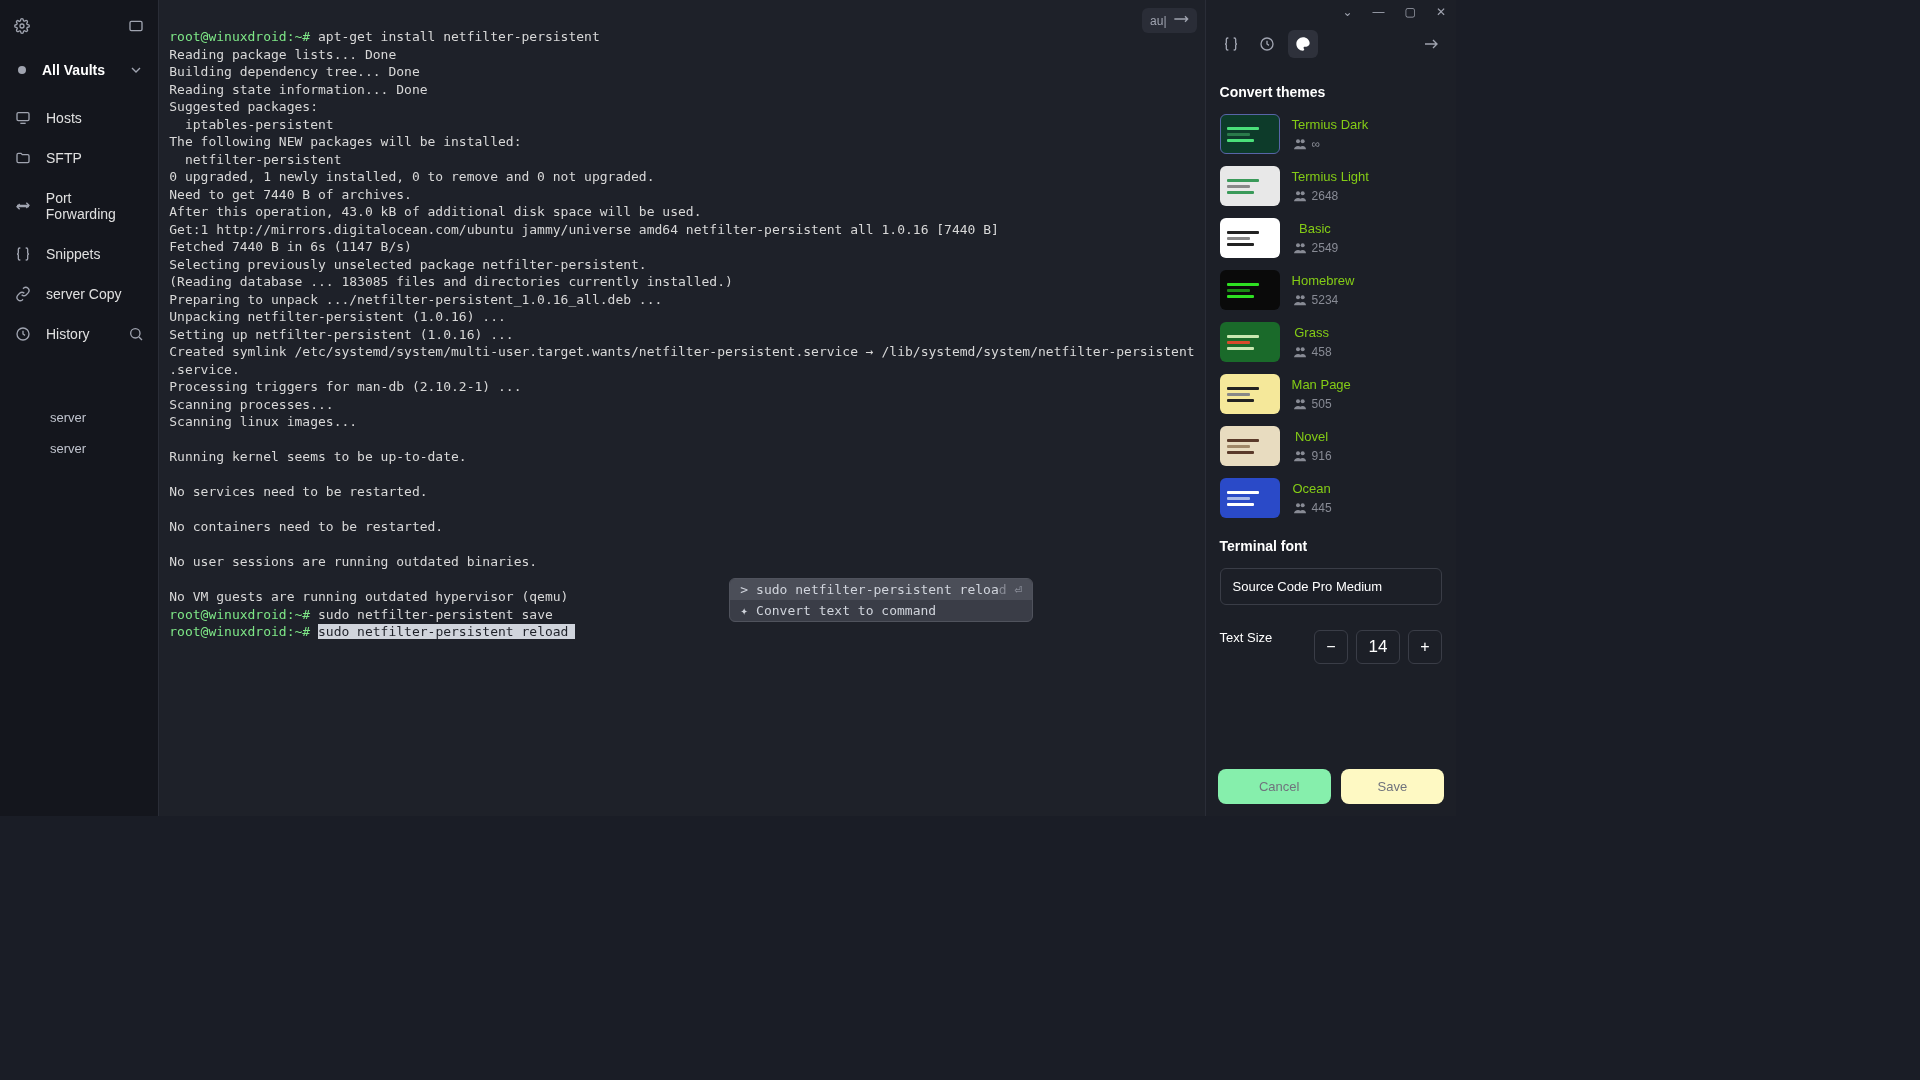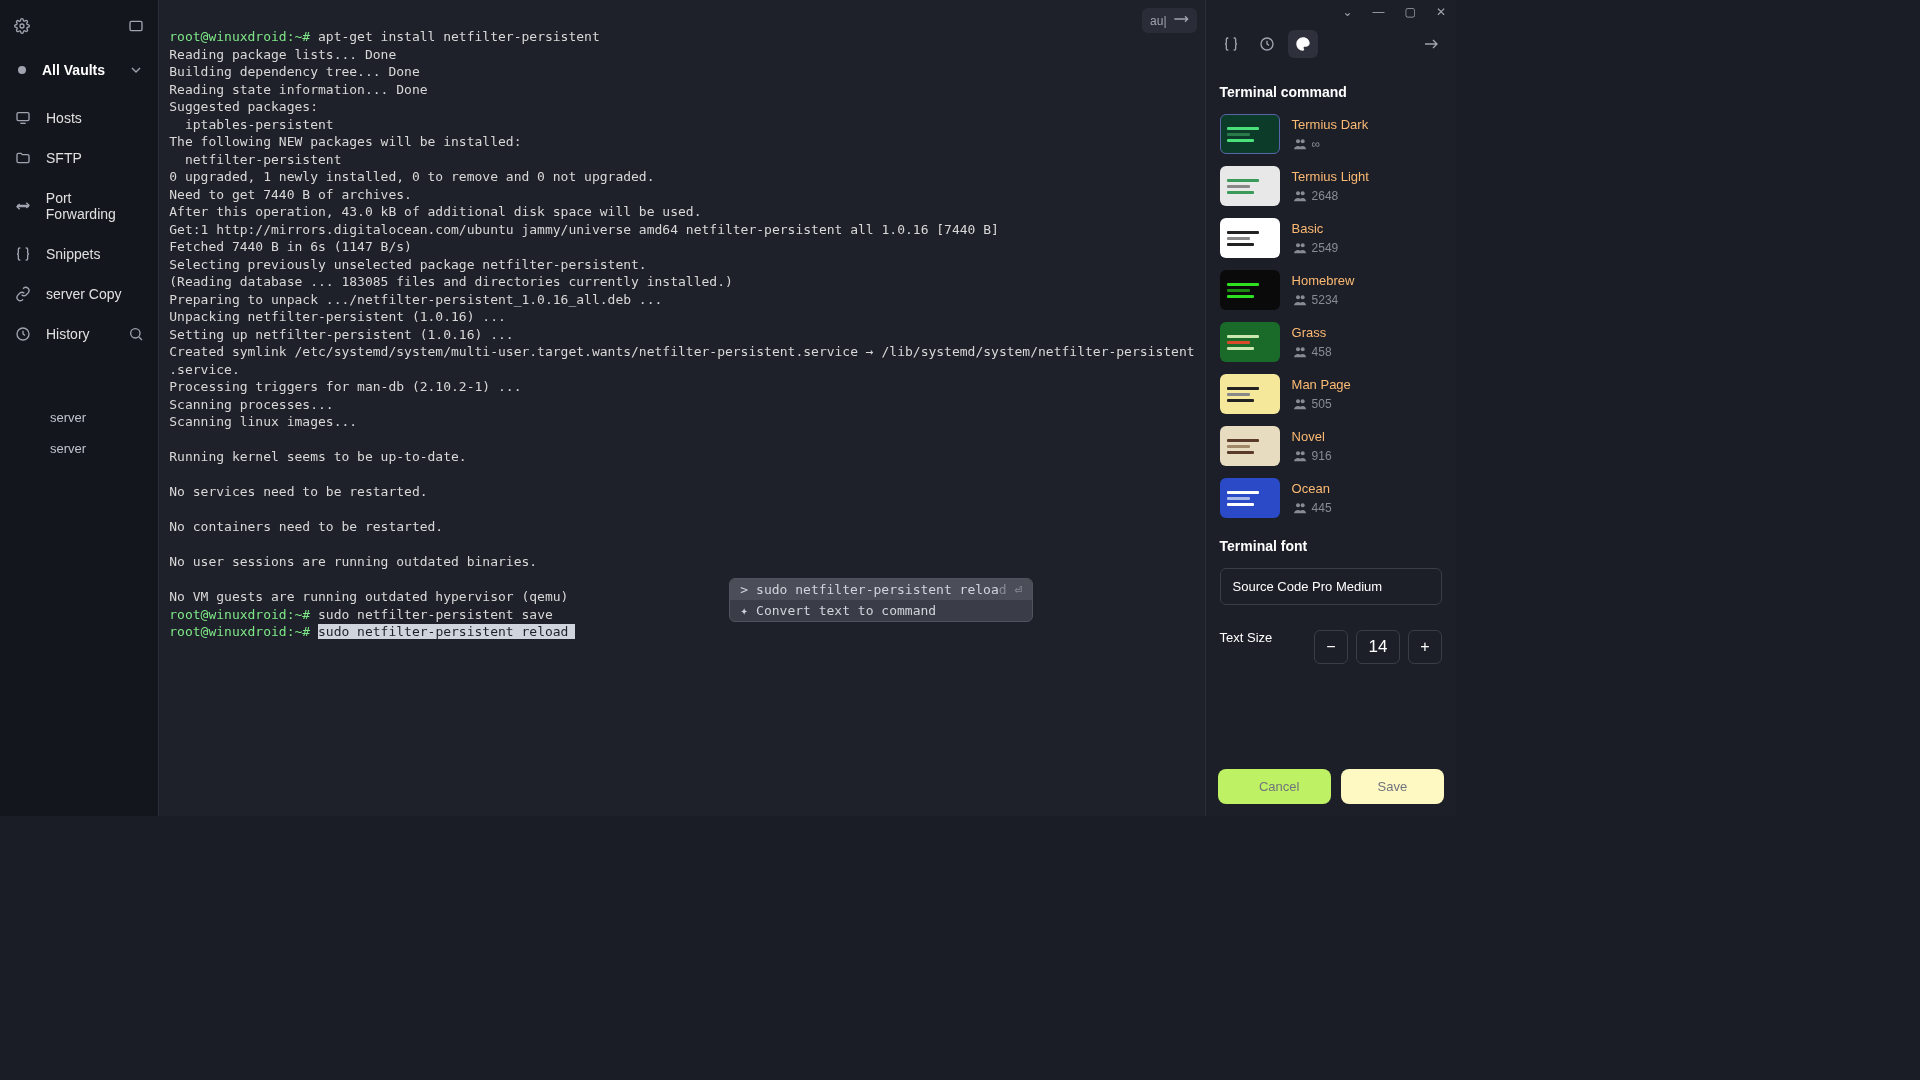--- a/index.html
+++ b/index.html
@@ -165,21 +165,21 @@
   display: flex;
   flex-direction: column;
   justify-content: center;
   gap: 3px;
   padding: 6px;
   border: 1px solid transparent;
 }
 .theme-item.active .theme-swatch { border-color: #5865a8; }
 .swatch-line { height: 3px; border-radius: 1px; }
 .theme-info { display: flex; flex-direction: column; gap: 4px; }
-.theme-name { font-size: 13px; color: #fdba74; }
+.theme-name { font-size: 13px; color: #84cc16; text-align: center; }
 .theme-count { font-size: 12px; color: #888b95; display: flex; align-items: center; gap: 4px; }
 
 .font-section { margin-top: 20px; }
 .font-select {
   width: 100%;
   background: #1c1f27;
   border: 1px solid #3a3d47;
   border-radius: 6px;
   padding: 10px 12px;
   color: #fff;
@@ -224,21 +224,21 @@
   padding: 12px;
 }
 .footer-btn {
   flex: 1;
   padding: 10px;
   border-radius: 8px;
   text-align: center;
   font-size: 13px;
   cursor: pointer;
 }
-.footer-btn.cancel { background: #bef264; color: #70737d; padding-left: 20px; }
+.footer-btn.cancel { background: #86efac; color: #70737d; padding-left: 20px; }
 .footer-btn.save { background: #fef9c3; color: #70737d; }
 
 svg { width: 16px; height: 16px; }
 </style>
 </head>
 <body>
 
 <div class="sidebar">
   <div class="sidebar-top">
     <span class="icon-btn">
@@ -419,21 +419,21 @@
         </svg>
     </div>
     <div class="panel-tab collapse">
       <svg viewBox="0 0 24 24" fill="none" stroke="currentColor" stroke-width="2">
           <path d="M15 6l6 6-6 6M3 12h18"></path>
         </svg>
     </div>
   </div>
 
   <div class="panel-body">
-    <div class="section-title">Terminal command</div>
+    <div class="section-title">Convert themes</div>
     <div id="themes-list">
         <div class="theme-item active">
     <div class="theme-swatch" style="background:#0d3b2a">
       <div class="swatch-line" style="background:#4ae07a;width:70%"></div>
       <div class="swatch-line" style="background:#2a7a4a;width:50%"></div>
       <div class="swatch-line" style="background:#4ae07a;width:60%"></div>
     </div>
     <div class="theme-info">
       <span class="theme-name">Termius Dark</span>
       <span class="theme-count"><svg viewBox="0 0 24 24" fill="currentColor" width="12" height="12">

